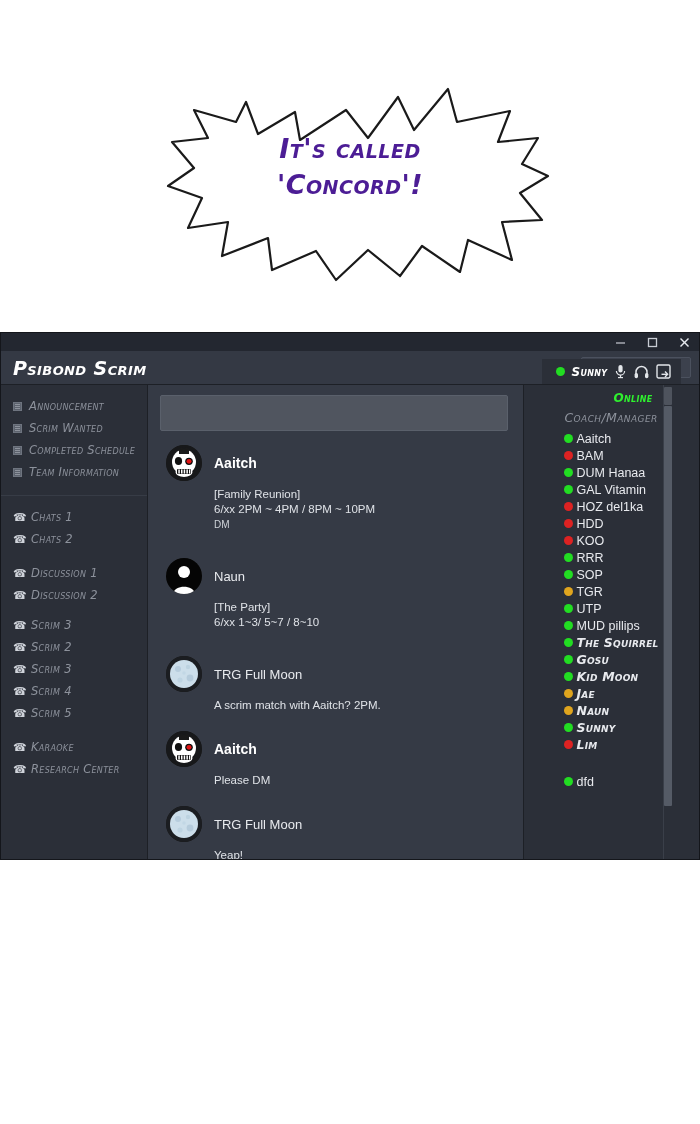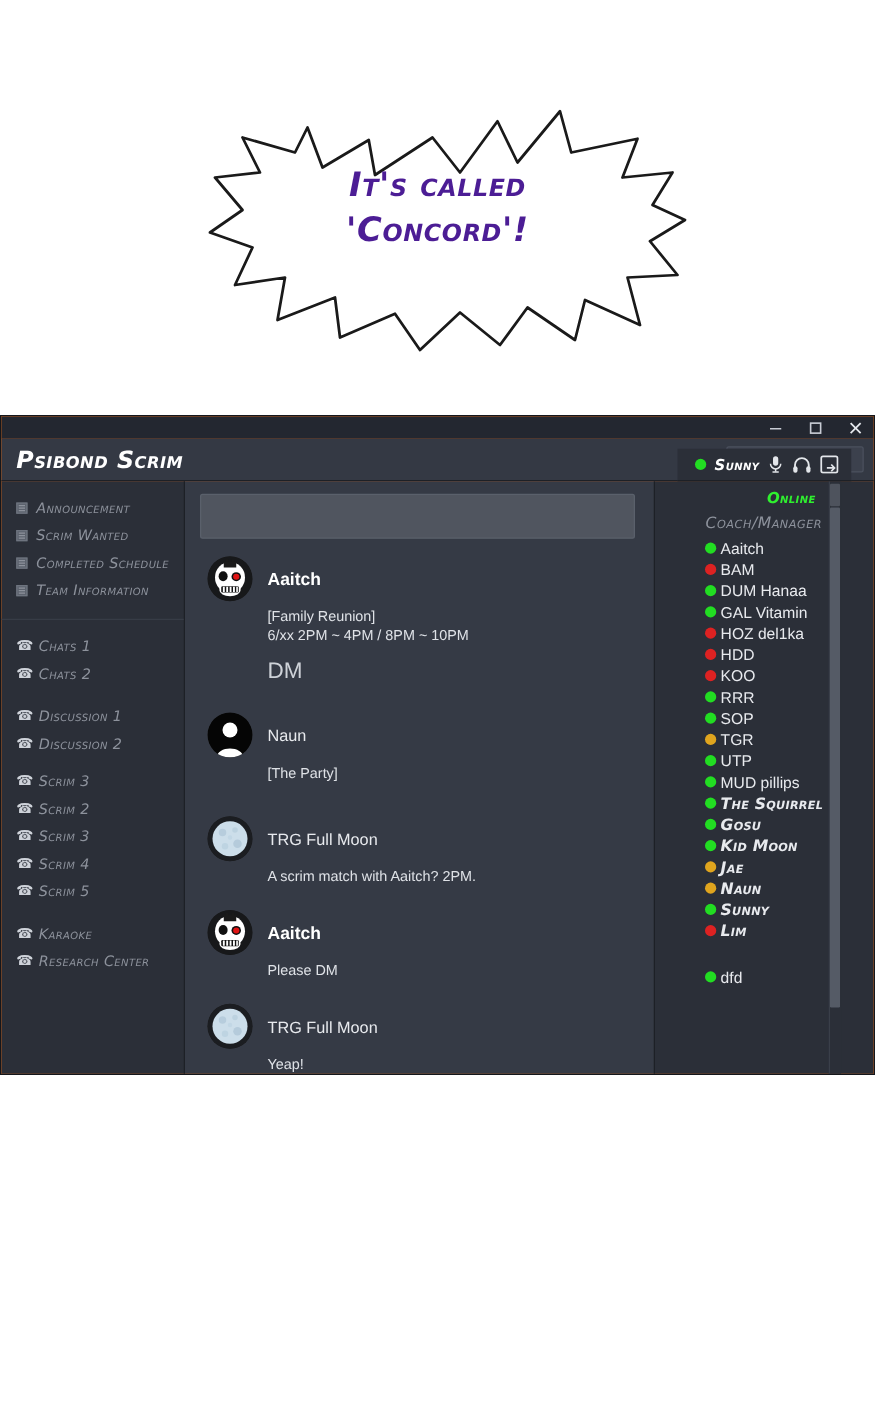--- a/index.html
+++ b/index.html
@@ -22,21 +22,21 @@
     font-style:italic;
     color:#4c1d95;
     letter-spacing:0.5px;
   }
   .balloon-line1 { font-size:27px; line-height:34px; font-variant:small-caps; }
   .balloon-line2 { font-size:27px; line-height:38px; font-variant:small-caps; }
 
   
   .app-window {
     position:absolute; left:0; top:332px; width:700px; height:528px;
-    background:#f97316;
+    background:#701a75;
     border:1px solid #14161b;
     overflow:hidden;
   }
 
   
   .win-chrome {
     height:18px; background:#232730;
     display:flex; align-items:center; justify-content:flex-end;
     padding-right:8px; gap:18px;
   }
@@ -142,21 +142,21 @@
   .msg-author {
     font-family:"Liberation Sans", sans-serif;
     font-size:14px; font-weight:bold; color:#ffffff;
   }
   .msg-author.plain { font-weight:normal; font-size:13px; color:#e8eaee; }
   .msg-body {
     margin-left:48px; padding:4px 0 2px 0;
     font-family:"Liberation Sans", sans-serif;
     font-size:11.5px; color:#dfe2e7; line-height:15px;
   }
-  .msg-body .dm { font-size:18px; color:#ced2d8; display:block; margin-top:12px; }
+  .msg-body .dm { font-size:10px; color:#ced2d8; display:block; margin-top:0; }
   .msg-gap { height:18px; }
   .msg-gap-sm { height:10px; }
 
   
   .members-col {
     width:175px; background:#2b2f38;
     flex-shrink:0; display:flex; flex-direction:column;
     position:relative;
     align-items:center;
   }
@@ -384,20 +384,21 @@
                 <svg width="36" height="36" viewBox="0 0 36 36">
                   <circle cx="18" cy="18" r="18" fill="#050505"></circle>
                   <circle cx="18" cy="14" r="6" fill="#ffffff"></circle>
                   <path d="M 7 37 C 7 26 29 26 29 37 Z" fill="#ffffff"></path>
                 </svg>
               </span>
               <span class="msg-author plain">Naun</span>
             </div>
             <div class="msg-body">
               <div>[The Party]</div>
+              <div>6/xx 1~3/ 5~7 / 8~10</div>
             </div>
           </div>
           <div class="msg-gap"></div>
 
           <div class="msg">
             <div class="msg-head">
               <span class="avatar">
                 <svg width="36" height="36" viewBox="0 0 36 36">
                   <circle cx="18" cy="18" r="18" fill="#1b1d21"></circle>
                   <circle cx="18" cy="18" r="14" fill="#ccdeea"></circle>

